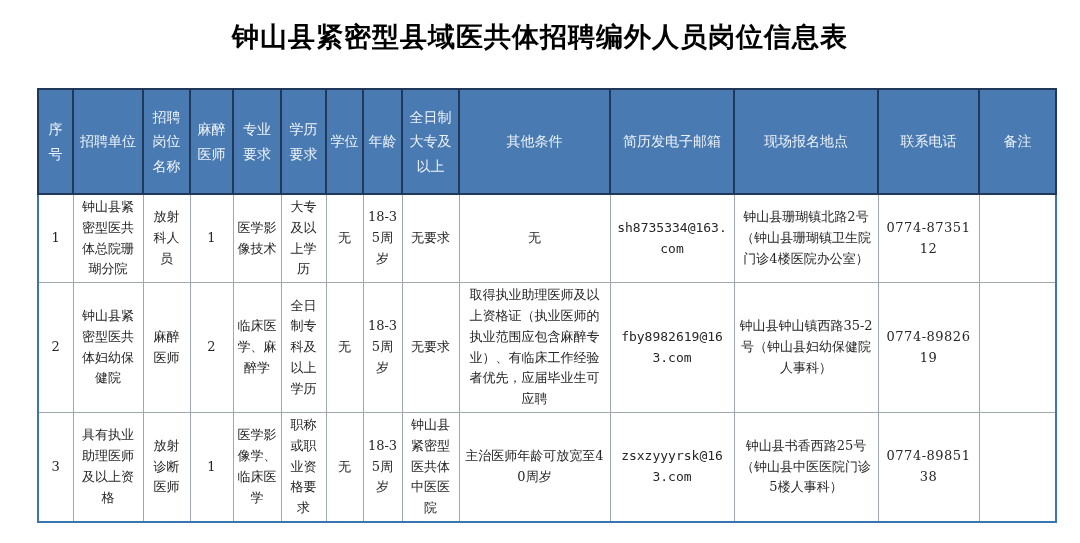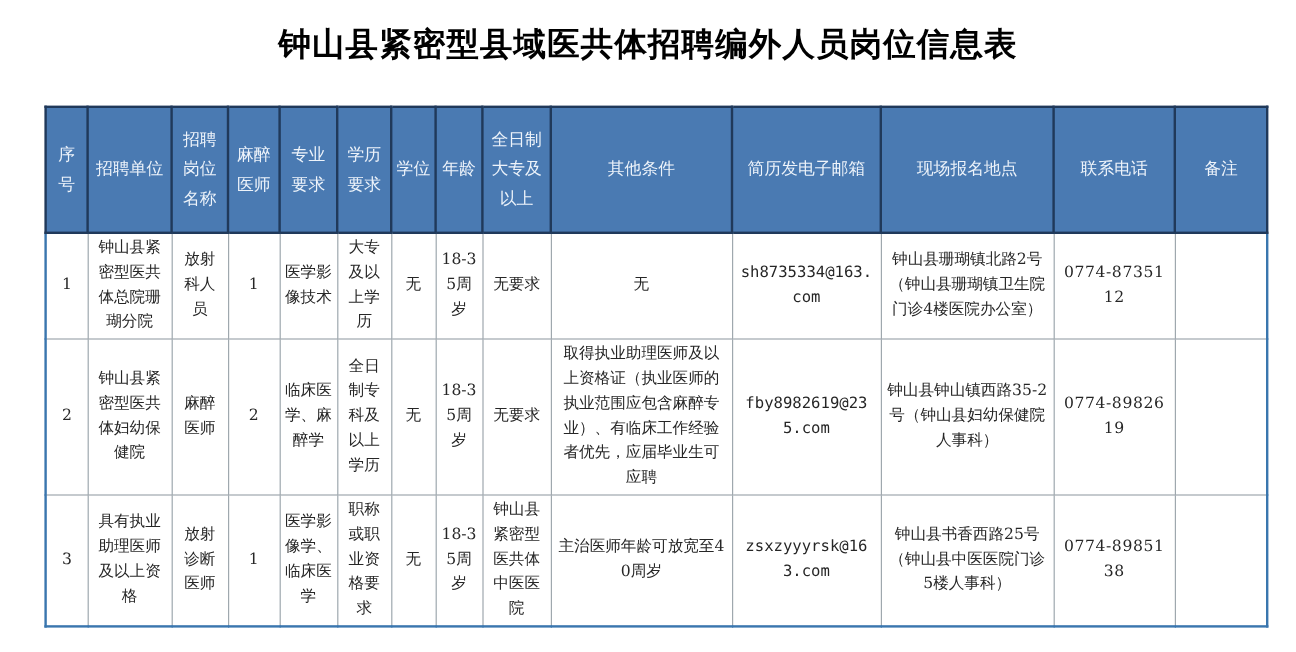--- a/index.html
+++ b/index.html
@@ -148,21 +148,21 @@
         <td>2</td>
         <td>钟山县紧密型医共体妇幼保健院</td>
         <td>麻醉医师</td>
         <td>2</td>
         <td>临床医学、麻醉学</td>
         <td>全日制专科及以上学历</td>
         <td>无</td>
         <td>18-35周岁</td>
         <td>无要求</td>
         <td>取得执业助理医师及以上资格证（执业医师的执业范围应包含麻醉专业）、有临床工作经验者优先，应届毕业生可应聘</td>
-        <td class="email-cell">fby8982619@235.com</td>
+        <td class="email-cell">fby8982619@163.com</td>
         <td>钟山县钟山镇西路35-2号（钟山县妇幼保健院人事科）</td>
         <td class="phone-cell">0774-8982619</td>
         <td></td>
       </tr>
 
       <tr class="row-3">
         <td>3</td>
         <td>具有执业助理医师及以上资格</td>
         <td>放射诊断医师</td>
         <td>1</td>

